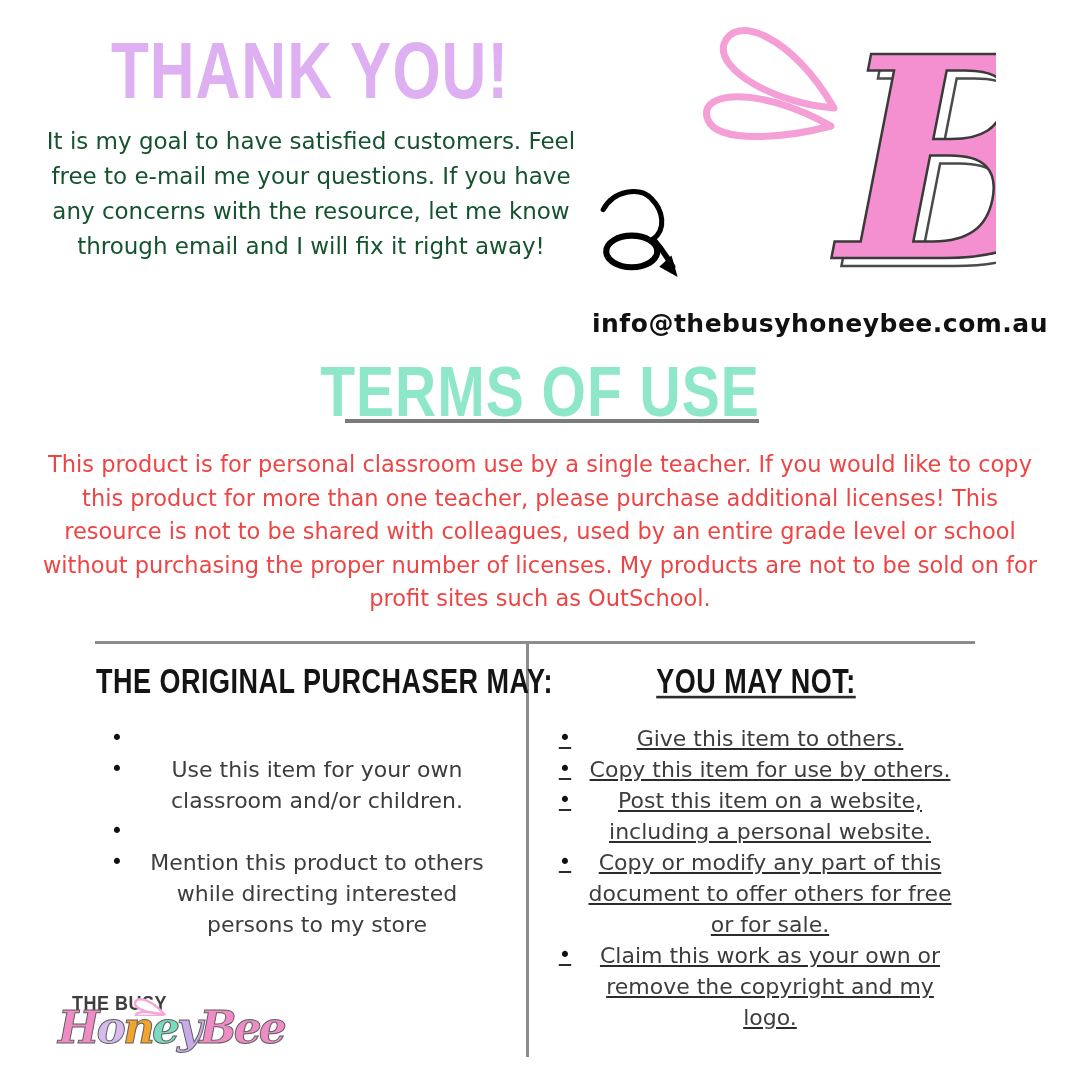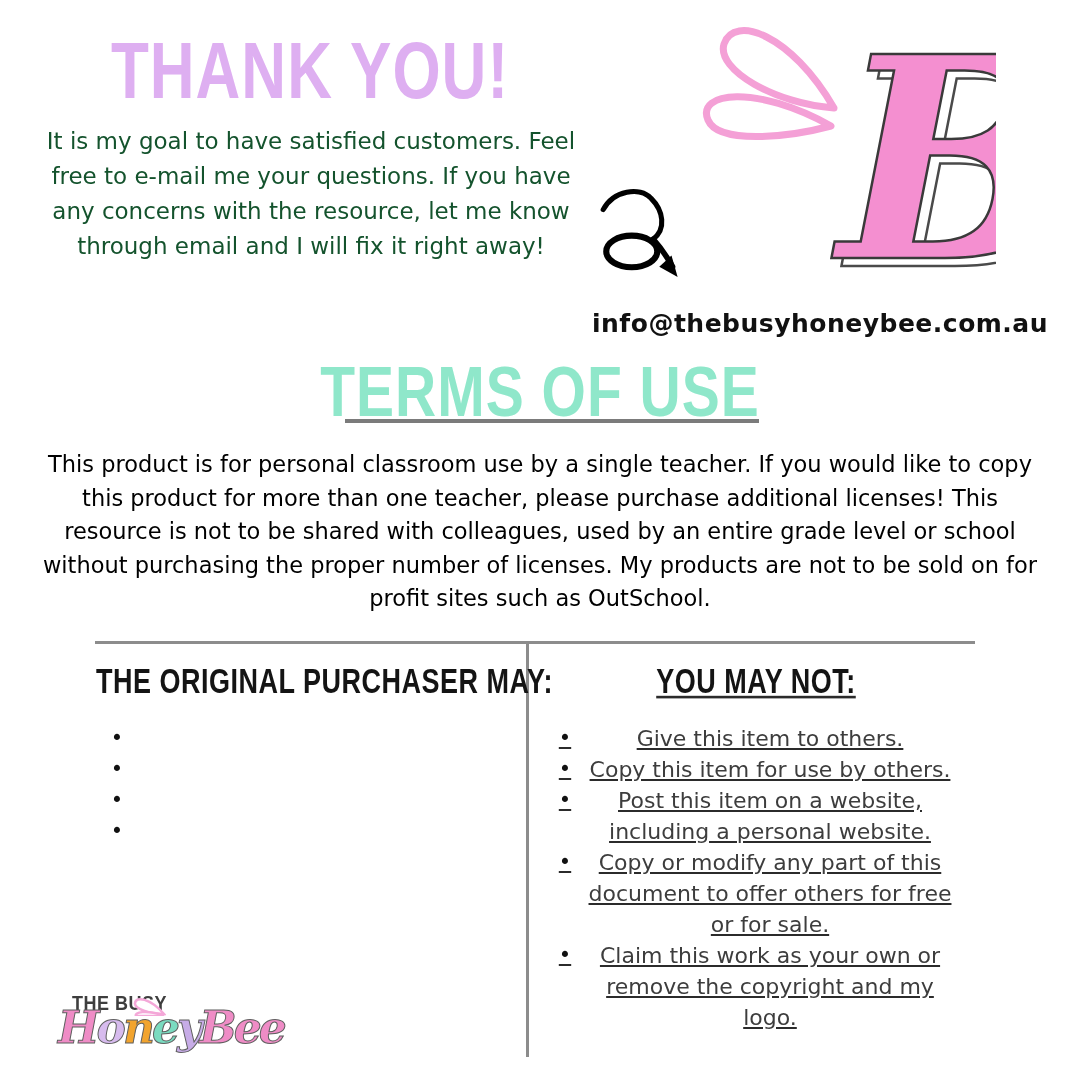--- a/index.html
+++ b/index.html
@@ -48,21 +48,21 @@
     transform: scaleY(1.25); transform-origin: center top;
     white-space: nowrap;
   }
   .terms-underline {
     left: 345px; top: 419px; width: 414px; height: 4px;
     background: #7b7b7b;
   }
   .terms-body {
     left: 42px; top: 448px; width: 996px;
     font-size: 22.5px; line-height: 33.5px;
-    text-align: center; color: #000000;
+    text-align: center; color: #ef4444;
   }
 
   
   .divider-h { left: 95px; top: 641px; width: 880px; height: 3px; background: #8c8c8c; }
   .divider-v { left: 526px; top: 641px; width: 3px; height: 416px; background: #8c8c8c; }
 
   .col { top: 662px; }
   .col-left  { left: 96px;  width: 414px; }
   .col-right { left: 544px; width: 424px; text-decoration: underline; }
   .col-heading {
@@ -144,26 +144,28 @@
 <div class="abs divider-v"></div>
 
 <div class="abs col col-left">
   <h2 class="col-heading">THE ORIGINAL PURCHASER MAY:</h2>
   <ul class="tou-list">
       <li>
         <span class="bullet">•</span>
       </li>
       <li>
         <span class="bullet">•</span>
-      </li>
-      <li>
-        <span class="bullet">•</span>
-      </li>
-      <li>
-        <span class="bullet">•</span>
+        <span class="li-text">Use this item for your own classroom and/or children.</span>
+      </li>
+      <li>
+        <span class="bullet">•</span>
+      </li>
+      <li>
+        <span class="bullet">•</span>
+        <span class="li-text">Mention this product to others while directing interested persons to my store</span>
       </li>
     </ul>
 </div>
 
 <div class="abs col col-right">
   <h2 class="col-heading">YOU MAY NOT:</h2>
   <ul class="tou-list">
       <li>
         <span class="bullet">•</span>
         <span class="li-text">Give this item to others.</span>

